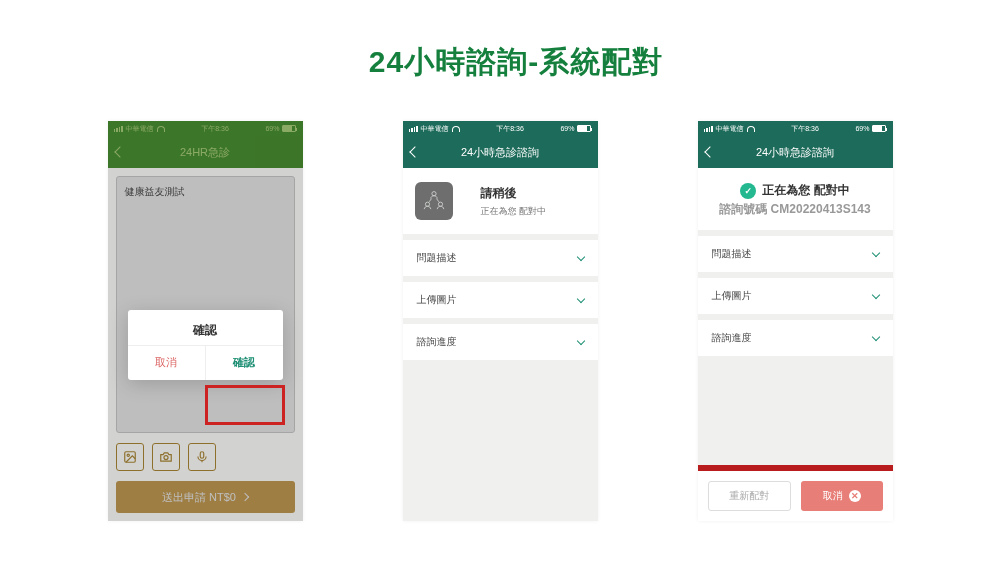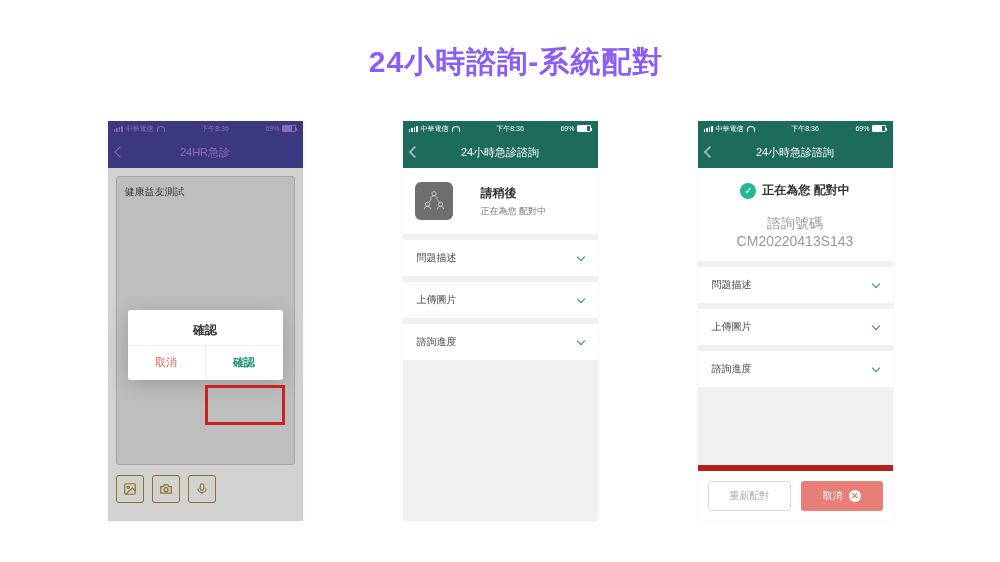--- a/index.html
+++ b/index.html
@@ -8,36 +8,36 @@
     height: 562px;
     background: #ffffff;
     font-family: "Microsoft JhengHei", "PingFang TC", sans-serif;
     position: relative;
     overflow: hidden;
   }
   .page-title {
     text-align: center;
     font-size: 30px;
     font-weight: 700;
-    color: #8b5cf6;
+    color: #15803d;
     margin-top: 42px;
     margin-bottom: 38px;
     letter-spacing: 1px;
     padding-left: 32px;
   }
   .phones {
     display: flex;
     justify-content: center;
     gap: 100px;
     padding: 0 80px;
   }
   .phone {
     width: 195px;
     height: 400px;
-    background: #4c1d95;
+    background: #4d7c0f;
     position: relative;
     font-size: 10px;
     color: #333;
     overflow: hidden;
     box-shadow: 0 0 4px rgba(0,0,0,0.06);
   }
   
   .statusbar {
     height: 15px;
     background: #1d6b5a;
@@ -139,21 +139,21 @@
   
   .p3-body{background:#f0f0ee;height:calc(100% - 47px);display:flex;flex-direction:column;}
   .p3-head{
     background:#fff;text-align:center;padding:14px 10px 12px;
   }
   .p3-head .row1{display:flex;align-items:center;justify-content:center;gap:6px;font-size:12px;font-weight:700;color:#333;}
   .p3-head .ico{
     width:16px;height:16px;border-radius:50%;background:#23b88f;color:#fff;
     display:flex;align-items:center;justify-content:center;font-size:9px;font-weight:700;
   }
-  .p3-head .sub{font-size:14px;color:#999;margin-top:16px;}
+  .p3-head .sub{font-size:12px;color:#999;margin-top:2px;font-weight:bold;}
   .p3-footer{
     margin-top:auto;background:#fff;padding:10px;display:flex;gap:10px;border-top:6px solid #b91c1c;
   }
   .p3-rematch{
     flex:1;height:30px;border:1px solid #ddd;border-radius:3px;color:#aaa;
     display:flex;align-items:center;justify-content:center;font-size:10px;
   }
   .p3-cancel{
     flex:1;height:30px;border-radius:3px;background:#e77e77;color:#fff;
     display:flex;align-items:center;justify-content:center;font-size:10px;gap:6px;
@@ -211,20 +211,24 @@
                 <circle cx="12" cy="13" r="3.5"></circle>
               </svg>
           </div>
           <div class="sqbtn">
             <svg viewBox="0 0 24 24" fill="none" stroke="currentColor" stroke-width="2">
                 <rect x="9" y="3" width="6" height="11" rx="3"></rect>
                 <path d="M5 11a7 7 0 0 0 14 0M12 18v3"></path>
               </svg>
           </div>
         </div>
+        <div class="p1-submit">
+          <span>送出申請 NT$0</span>
+          <span class="arrow"></span>
+        </div>
       </div>
 
       <div class="modal-backdrop">
         <div class="modal">
           <div class="modal-title">確認</div>
           <div class="modal-btns">
             <div class="mb-cancel">取消</div>
             <div class="mb-confirm">確認</div>
           </div>
         </div>

